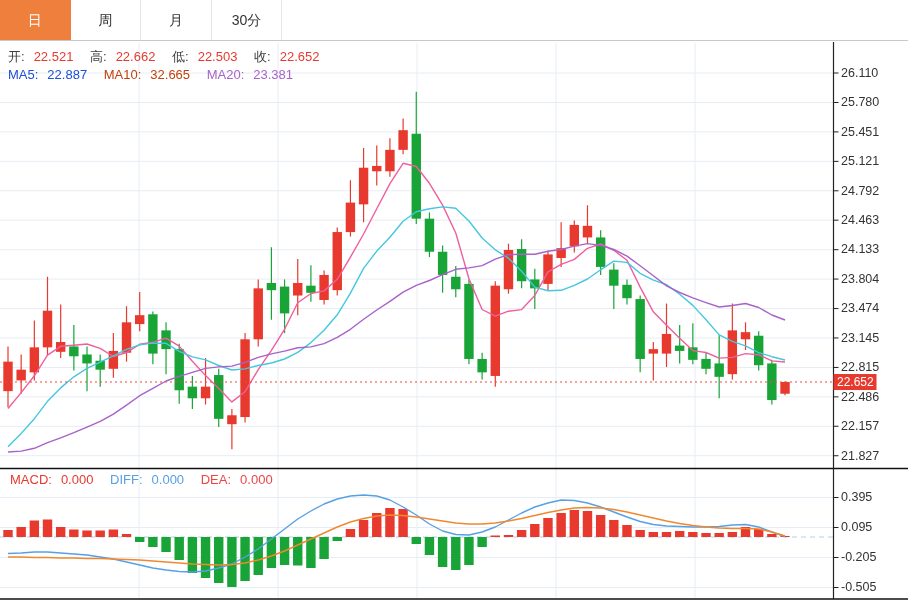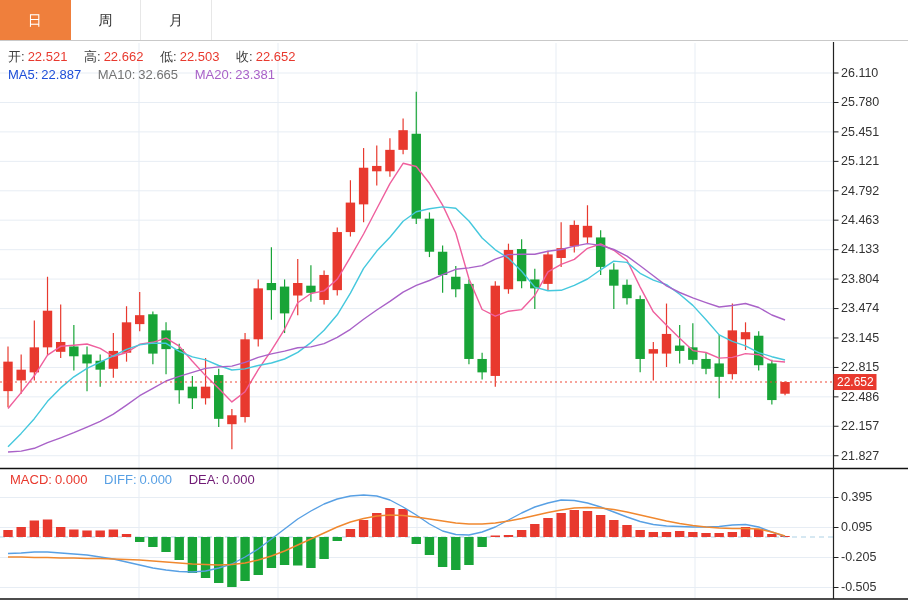--- a/index.html
+++ b/index.html
@@ -14,36 +14,37 @@
   .tab{
     flex:0 0 70.6px;height:40px;line-height:40px;text-align:center;font-size:14px;
     color:#333;border-right:1px solid #e7e7e7;box-sizing:border-box;cursor:pointer;
     user-select:none;
   }
   .tab.active{background:#ef7f3c;color:#fff;border-right:1px solid #ef7f3c}
   svg{position:absolute;top:0;left:0;z-index:1}
   .legend{position:absolute;left:8px;z-index:4;font-size:13px;white-space:nowrap;letter-spacing:0}
   .legend span{display:inline-block}
   .legend .lab{color:#3d3d3d}
-  .legend .val{margin:0 13px 0 3px}
+  .legend .val{margin:0 13px 0 9px}
   .ohlc-row{top:48px}
   .ma-row{top:67px}
   .macd-row{top:472px;left:10px}
-  .c-red{color:#e8392e}.c-pink{color:#1d4ed8}.c-cyan{color:#737373}
-  .c-purple{color:#a962c8}.c-blue{color:#58a0e4}.c-orange{color:#701a75}
+  .c-red{color:#e8392e}.c-pink{color:#1d4ed8}.c-cyan{color:#c2410c}
+  .c-purple{color:#a962c8}.c-blue{color:#58a0e4}.c-orange{color:#ef4444}
 </style>
 </head>
 <body>
 
 <div>
 
   <div class="tabbar" id="tabbar">
       <div class="tab active">日</div>
       <div class="tab">周</div>
       <div class="tab">月</div>
+      <div class="tab">30分</div>
     </div>
 
   <div class="legend ohlc-row">
     <span class="lab">开:</span><span class="val c-red">22.521</span>
     <span class="lab">高:</span><span class="val c-red">22.662</span>
     <span class="lab">低:</span><span class="val c-red">22.503</span>
     <span class="lab">收:</span><span class="val c-red">22.652</span>
   </div>
 
   <div class="legend ma-row">

